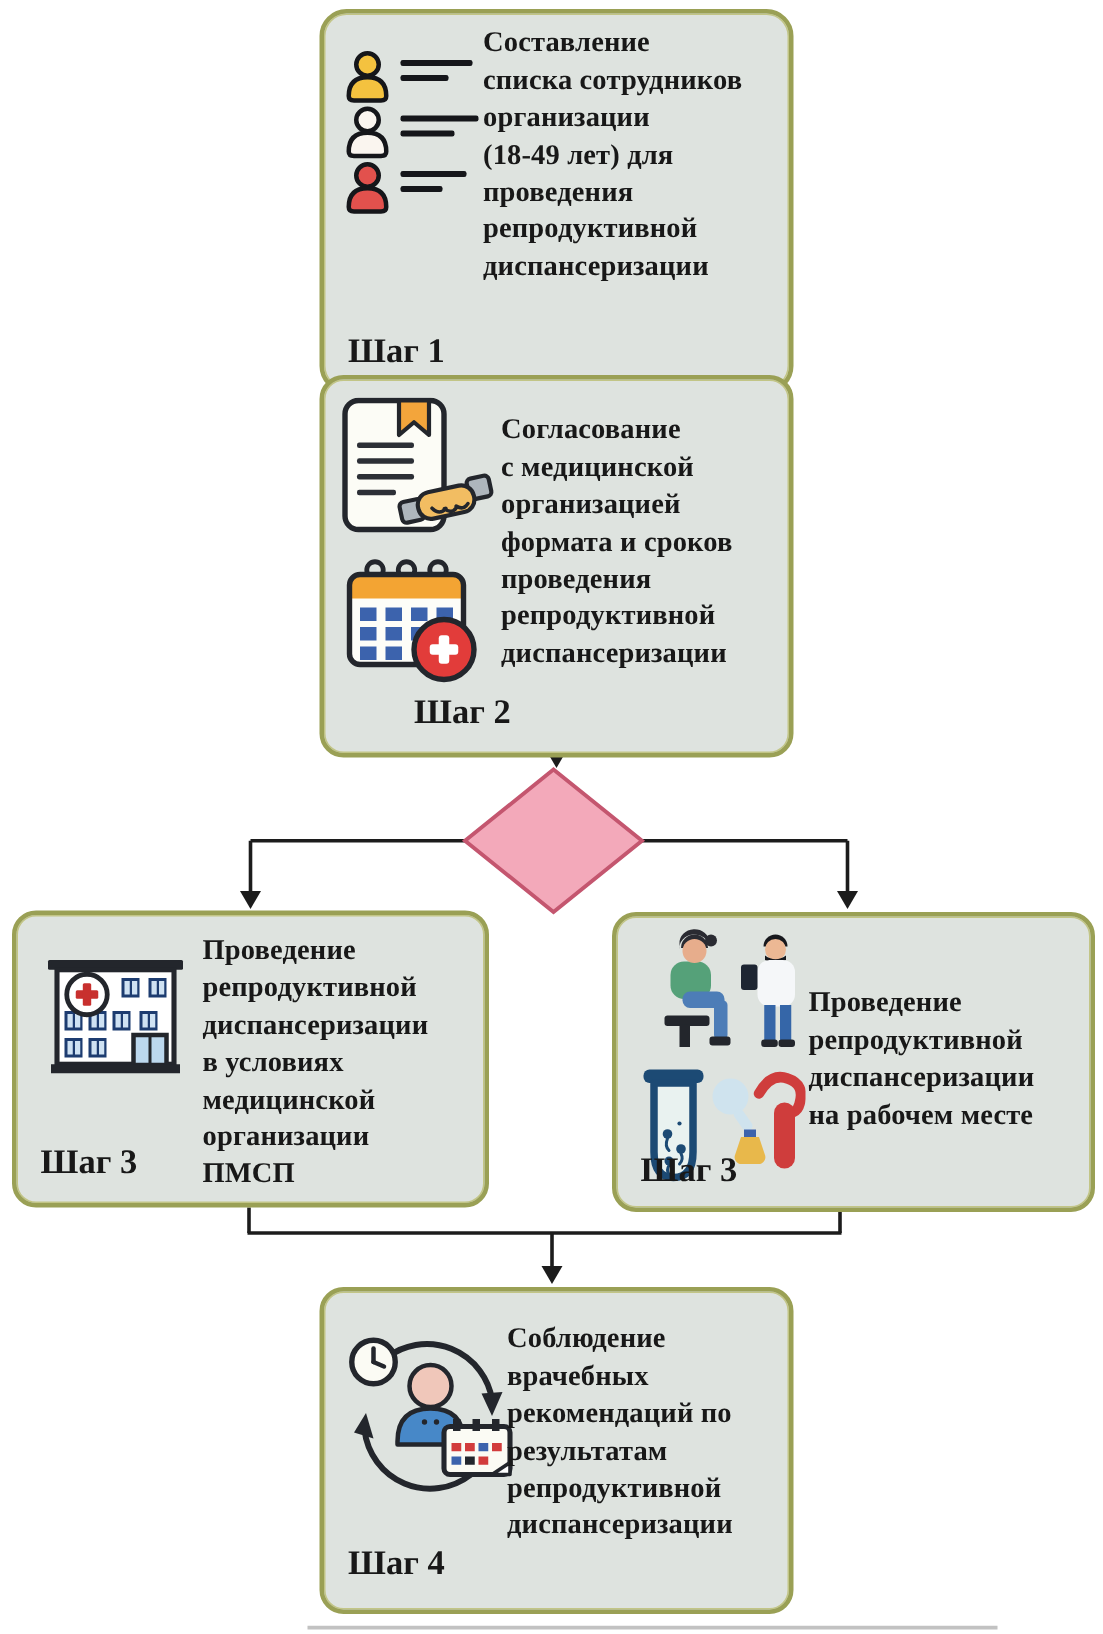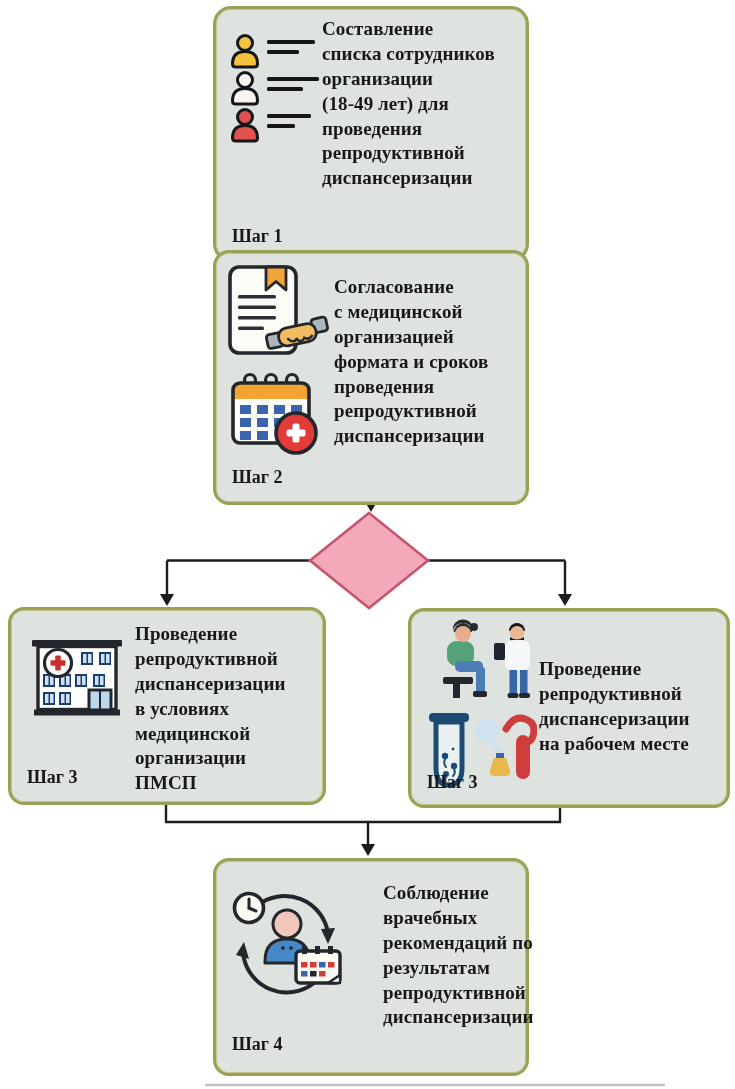--- a/index.html
+++ b/index.html
@@ -10,38 +10,38 @@
   .connectors{position:absolute;left:0;top:0;width:735px;height:1089px;}
   .box{
     position:absolute;background:#dee3df;border:3px solid #9aa055;border-radius:16px;
     box-shadow:inset 0 0 0 1px #c2c586;box-sizing:border-box;
   }
   .box-text{
     position:absolute;white-space:pre-line;font-weight:bold;font-size:19px;
     line-height:1.31;color:#181818;letter-spacing:0.1px;
   }
   .box-label{
-    position:absolute;left:16px;font-weight:bold;font-size:18px;color:#181818;
+    position:absolute;left:16px;font-weight:bold;font-size:23px;color:#181818;
   }
   .icon{position:absolute;line-height:0;}
   
   #step1{left:213px;top:6px;width:316px;height:256px;border-radius:18px;}
   #step1 .box-text{left:106px;top:8px;width:205px;}
   #step1 .box-label{bottom:12px;}
   #step2{left:213px;top:250px;width:316px;height:255px;}
   #step2 .box-text{left:118px;top:22px;width:195px;}
-  #step2 .box-label{bottom:14px;}
+  #step2 .box-label{bottom:14px;margin-left:44px;}
   #step3-left{left:8px;top:607px;width:318px;height:198px;}
   #step3-left .box-text{left:124px;top:12px;width:190px;}
   #step3-left .box-label{bottom:14px;}
   #step3-right{left:408px;top:608px;width:322px;height:200px;}
   #step3-right .box-text{left:128px;top:46px;width:190px;}
   #step3-right .box-label{bottom:12px;}
   #step4{left:213px;top:858px;width:316px;height:218px;}
-  #step4 .box-text{left:122px;top:20px;width:192px;margin-left:45px;}
+  #step4 .box-text{left:122px;top:20px;width:192px;}
   #step4 .box-label{bottom:18px;margin-top:10px;}
 </style>
 </head>
 <body>
 
 <div class="canvas">
 
   <svg class="connectors" viewBox="0 0 735 1089" xmlns="http://www.w3.org/2000/svg">
     <g stroke="#1c1c1c" stroke-width="2.4" fill="none">
       <line x1="371" y1="205" x2="371" y2="240"></line>

